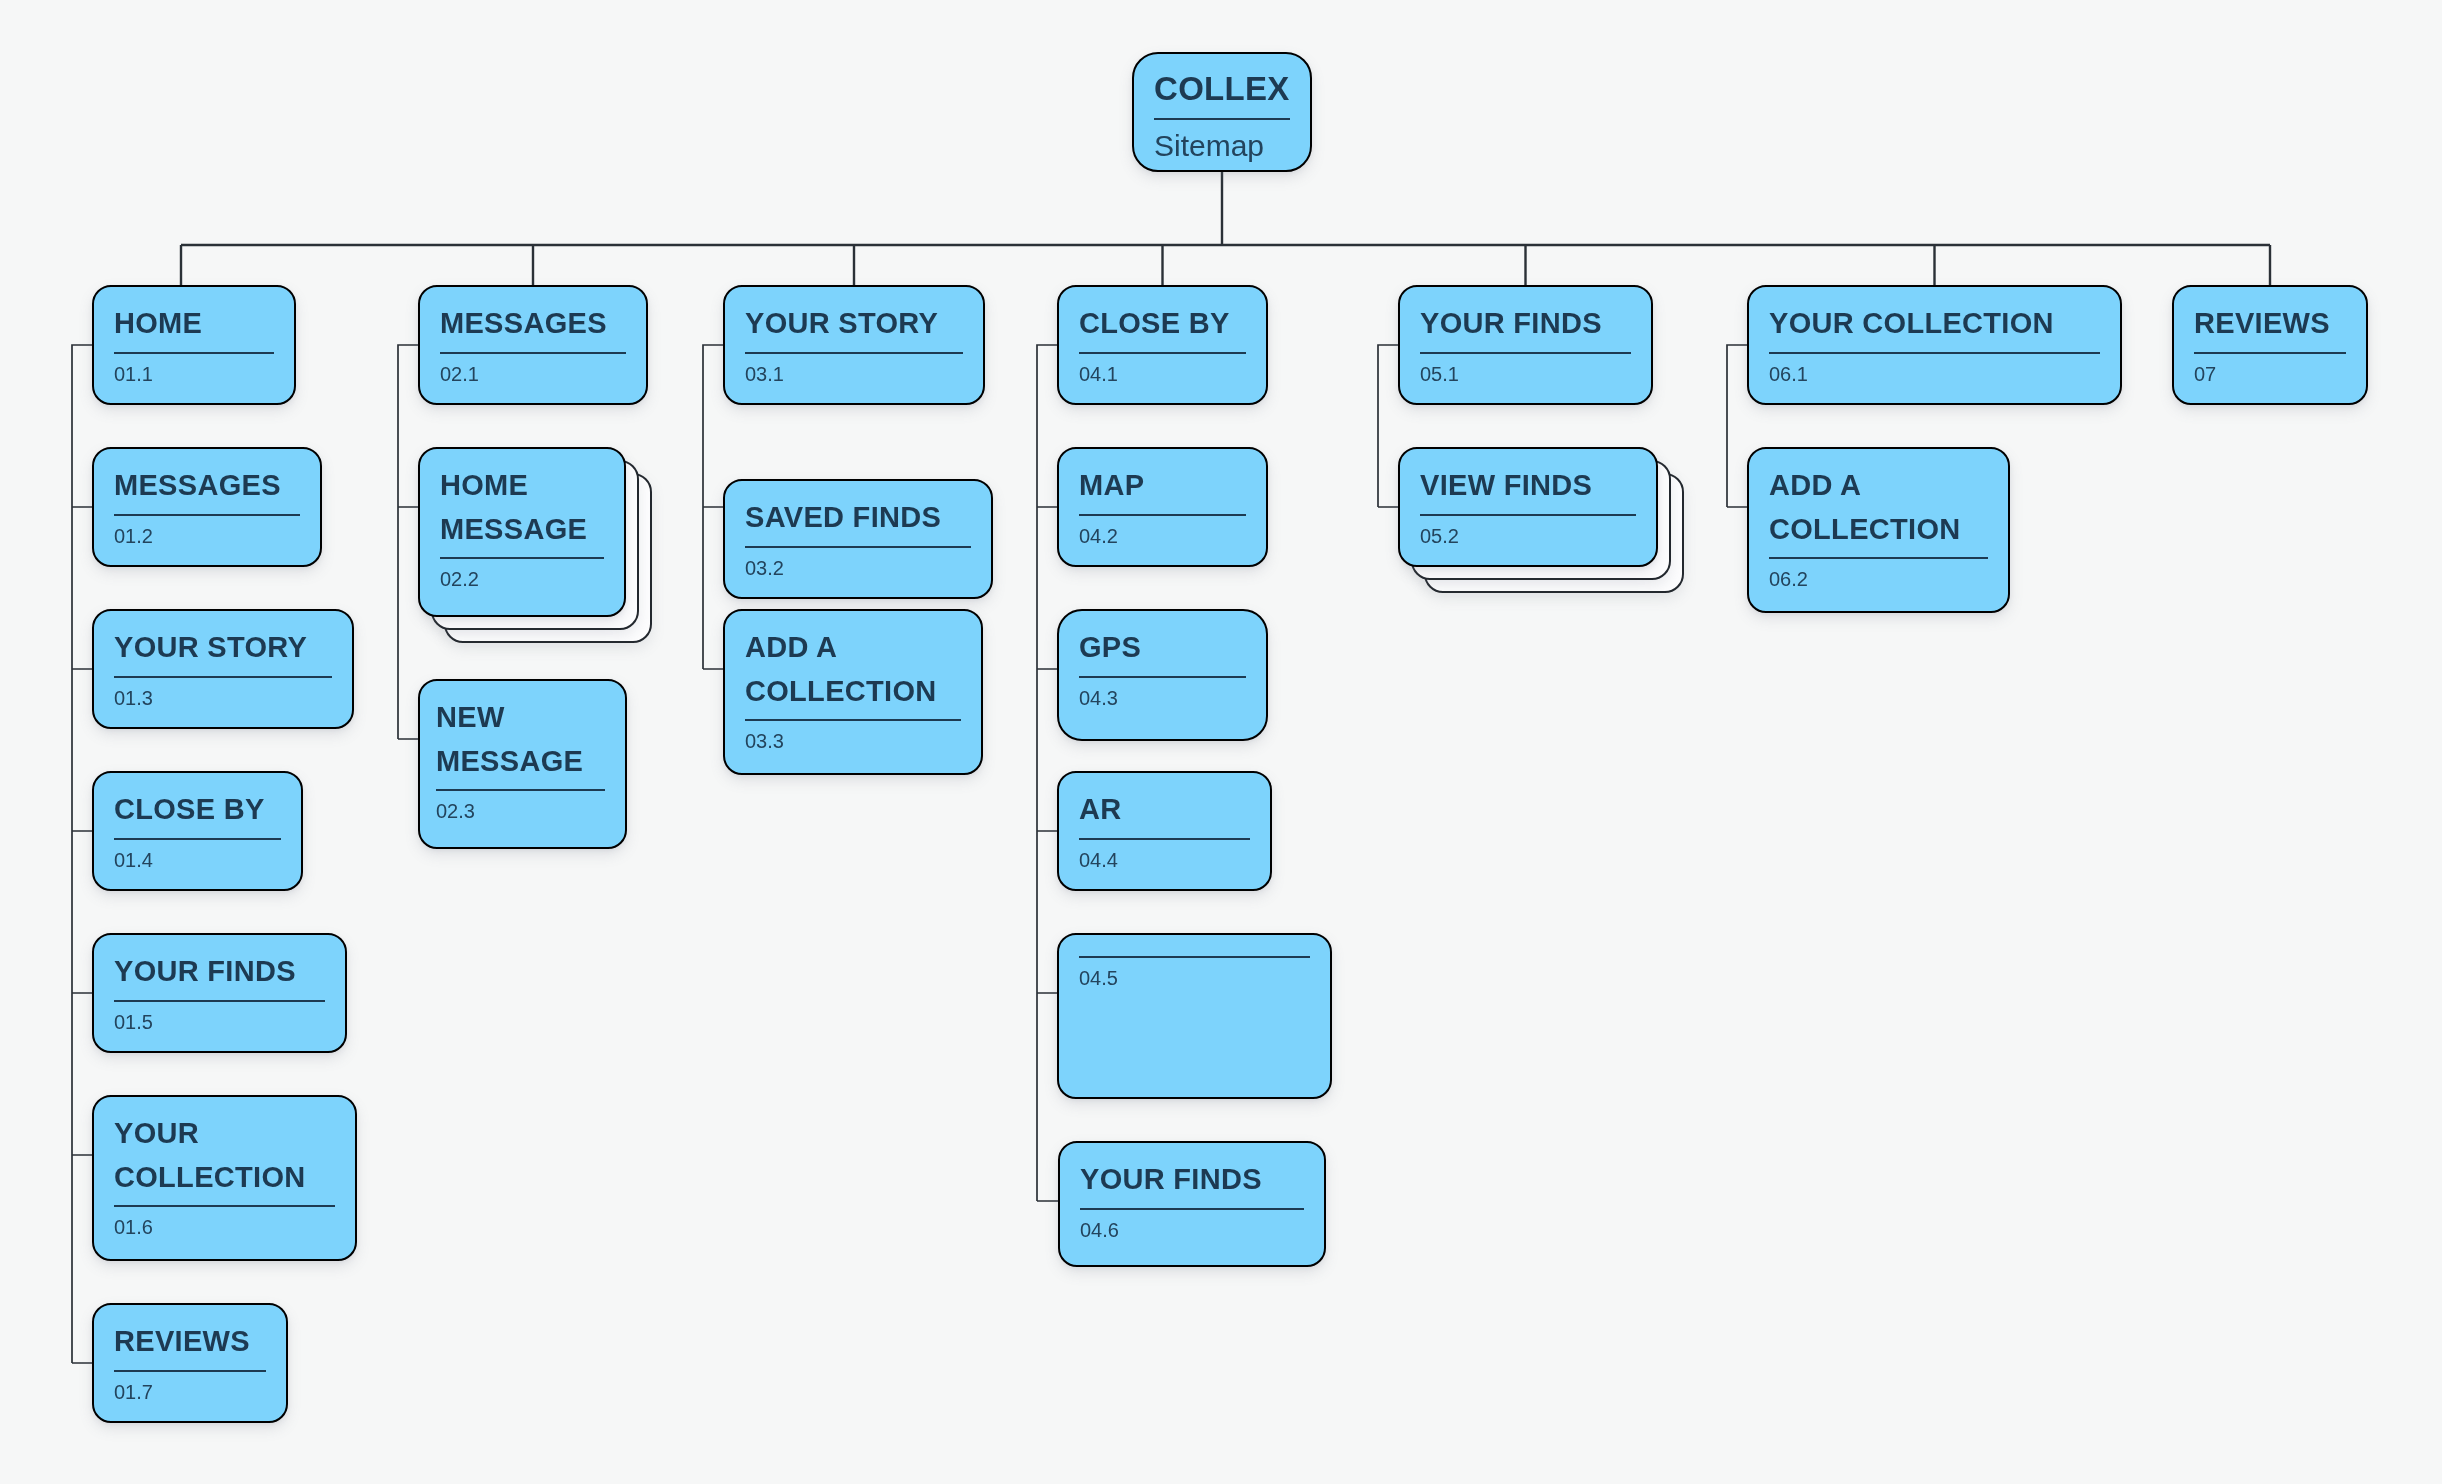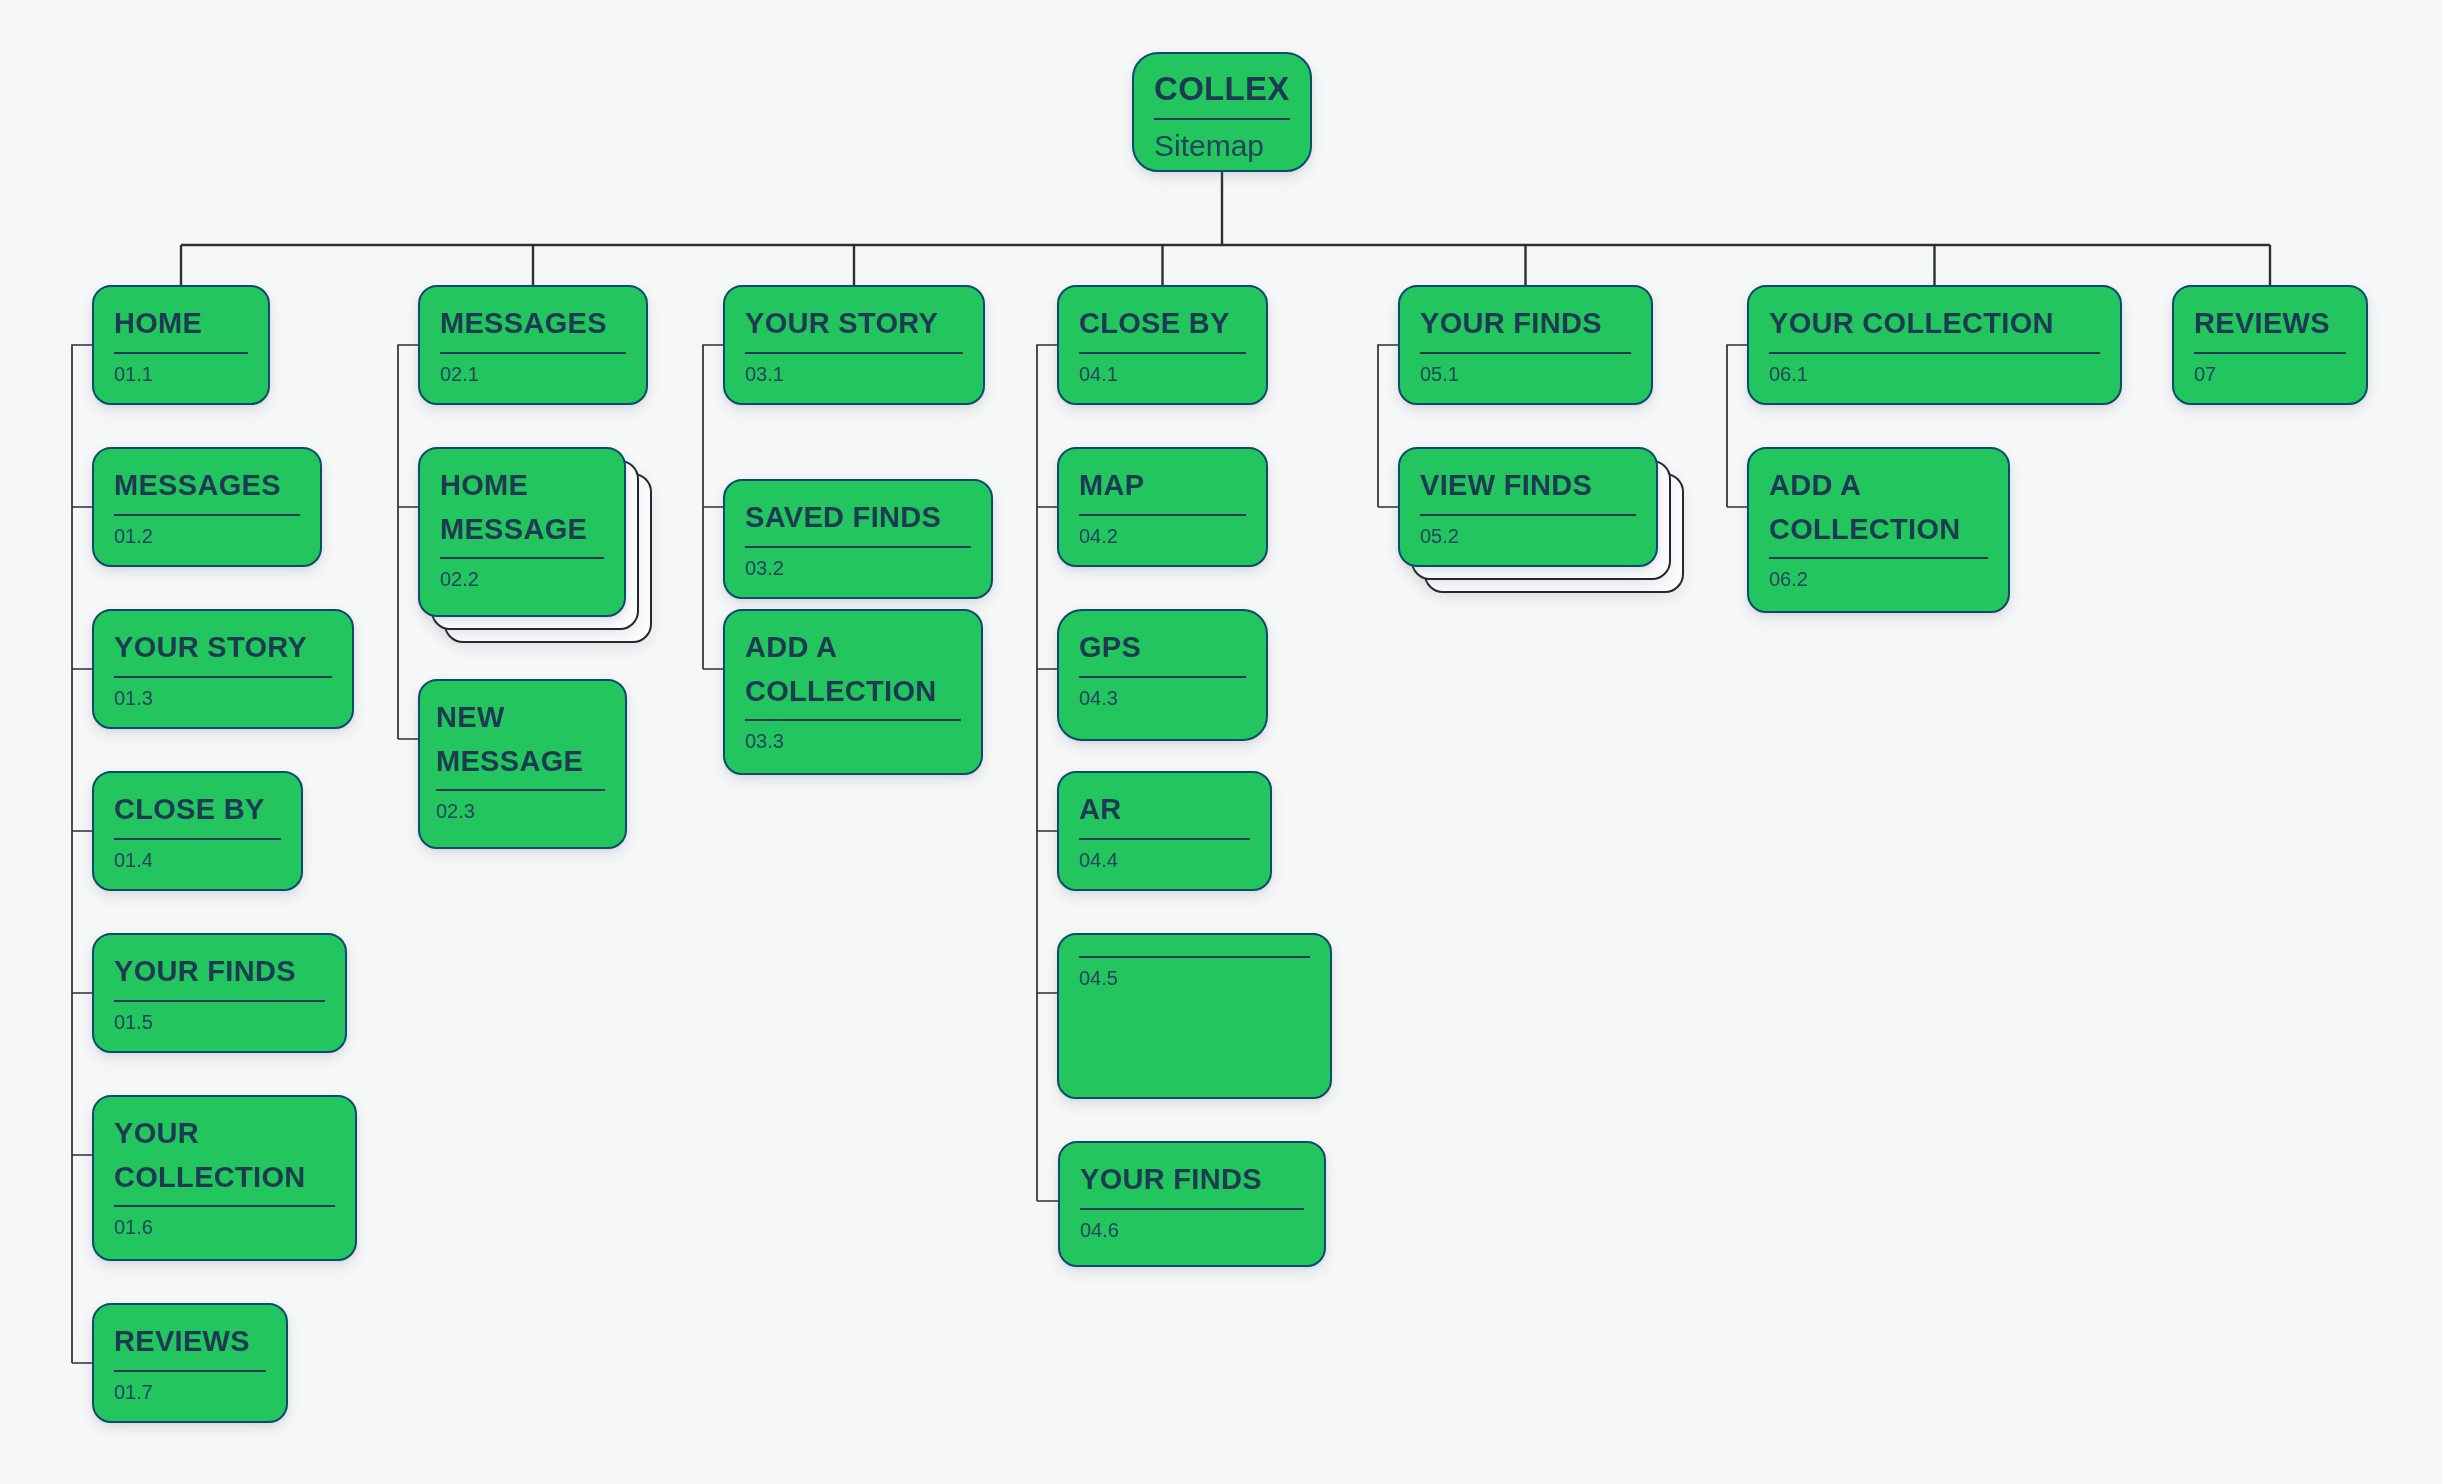--- a/index.html
+++ b/index.html
@@ -3,21 +3,21 @@
 <meta charset="utf-8">
 <style>
   html,body{margin:0;padding:0;background:#f6f7f7;}
   .canvas{
     position:relative;width:2442px;height:1484px;background:#f6f7f7;
     overflow:hidden;font-family:"Liberation Sans",sans-serif;
   }
   .canvas svg{position:absolute;left:0;top:0;z-index:0;}
   .card{
     position:absolute;box-sizing:border-box;
-    background:#22c55e;border:2px solid #0c4a6e;border-radius:19px;
+    background:#7dd3fc;border:2px solid #000000;border-radius:19px;
     padding:15px 20px 12px 20px;color:#1d3a52;z-index:3;
     box-shadow:0 6px 14px rgba(110,120,135,.16),0 2px 4px rgba(110,120,135,.10);
   }
   .card .title{
     font-size:29px;font-weight:700;line-height:1.5;letter-spacing:.3px;
     color:#1d3a52;
   }
   .card .divider{border-top:2.5px solid #1d3a52;margin:6px 0 8px 0;height:0;}
   .card .code{font-size:20px;font-weight:400;color:#23445d;line-height:1.2;}
   .root-card{border-radius:26px;border-width:2.5px;padding:13px 20px 10px 20px;}
@@ -37,21 +37,21 @@
   <svg id="connectors" width="2442" height="1484" viewBox="0 0 2442 1484">
       <path d="M 1222 172 V 245 M 181 245 H 2270 M 181 245 V 285 M 533 245 V 285 M 854 245 V 285 M 1162.5 245 V 285 M 1525.5 245 V 285 M 1934.5 245 V 285 M 2270 245 V 285" fill="none" stroke="#2b3137" stroke-width="2.4"></path>
       <path d="M 92 345 H 72 V 1363 M 72 507 H 92 M 72 669 H 92 M 72 831 H 92 M 72 993 H 92 M 72 1155 H 92 M 72 1363 H 92 M 418 345 H 398 V 739 M 398 507 H 418 M 398 739 H 418 M 723 345 H 703 V 669 M 703 507 H 723 M 703 669 H 723 M 1057 345 H 1037 V 1201 M 1037 507 H 1057 M 1037 669 H 1057 M 1037 831 H 1057 M 1037 993 H 1057 M 1037 1201 H 1058 M 1398 345 H 1378 V 507 M 1378 507 H 1398 M 1747 345 H 1727 V 507 M 1727 507 H 1747" fill="none" stroke="#2b3137" stroke-width="1.7"></path>
     </svg>
   <div id="nodes">
       <div class="card root-card" style="left: 1132px; top: 52px; width: 180px; height: 120px;">
         <div class="title">COLLEX</div>
         <div class="divider"></div>
         <div class="sub">Sitemap</div>
       </div>
-      <div class="card" style="left: 92px; top: 285px; width: 178px; height: 120px;">
+      <div class="card" style="left: 92px; top: 285px; width: 204px; height: 120px;">
         <div class="title">HOME</div>
         <div class="divider"></div>
         <div class="code">01.1</div>
       </div>
       <div class="card" style="left: 92px; top: 447px; width: 230px; height: 120px;">
         <div class="title">MESSAGES</div>
         <div class="divider"></div>
         <div class="code">01.2</div>
       </div>
       <div class="card" style="left: 92px; top: 609px; width: 262px; height: 120px;">

